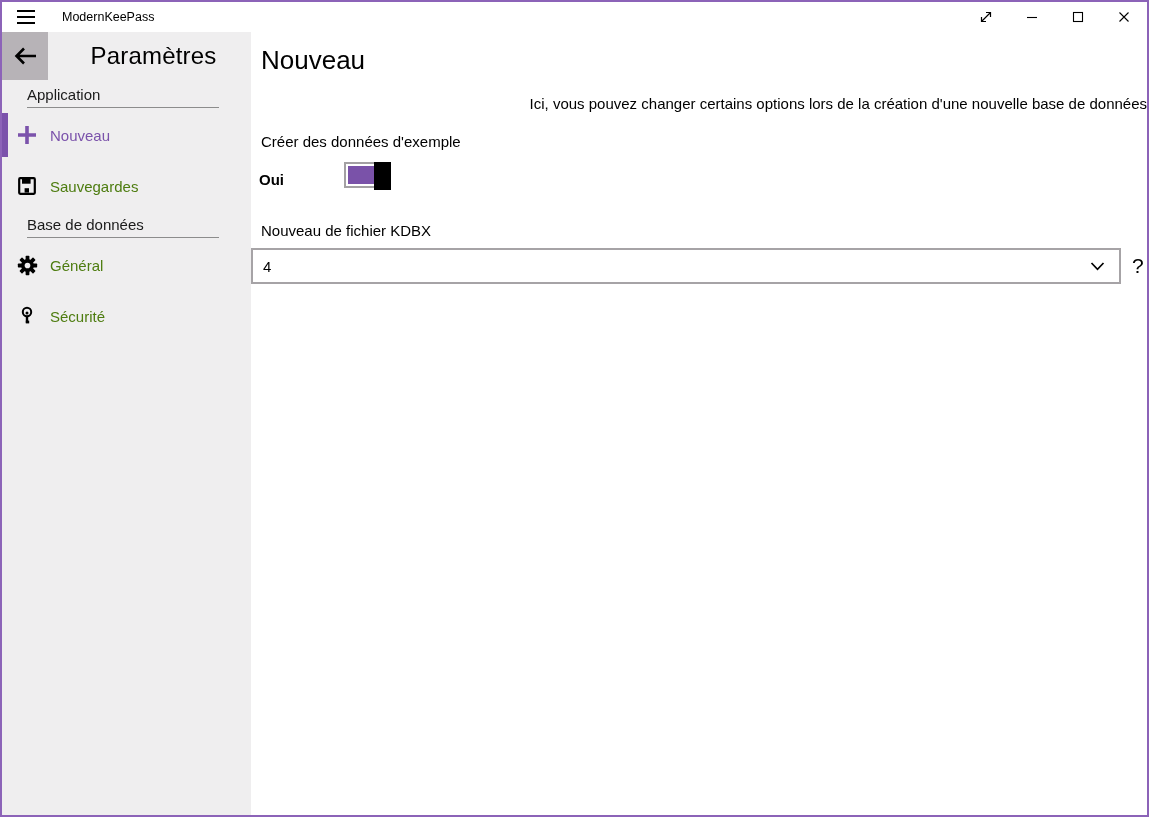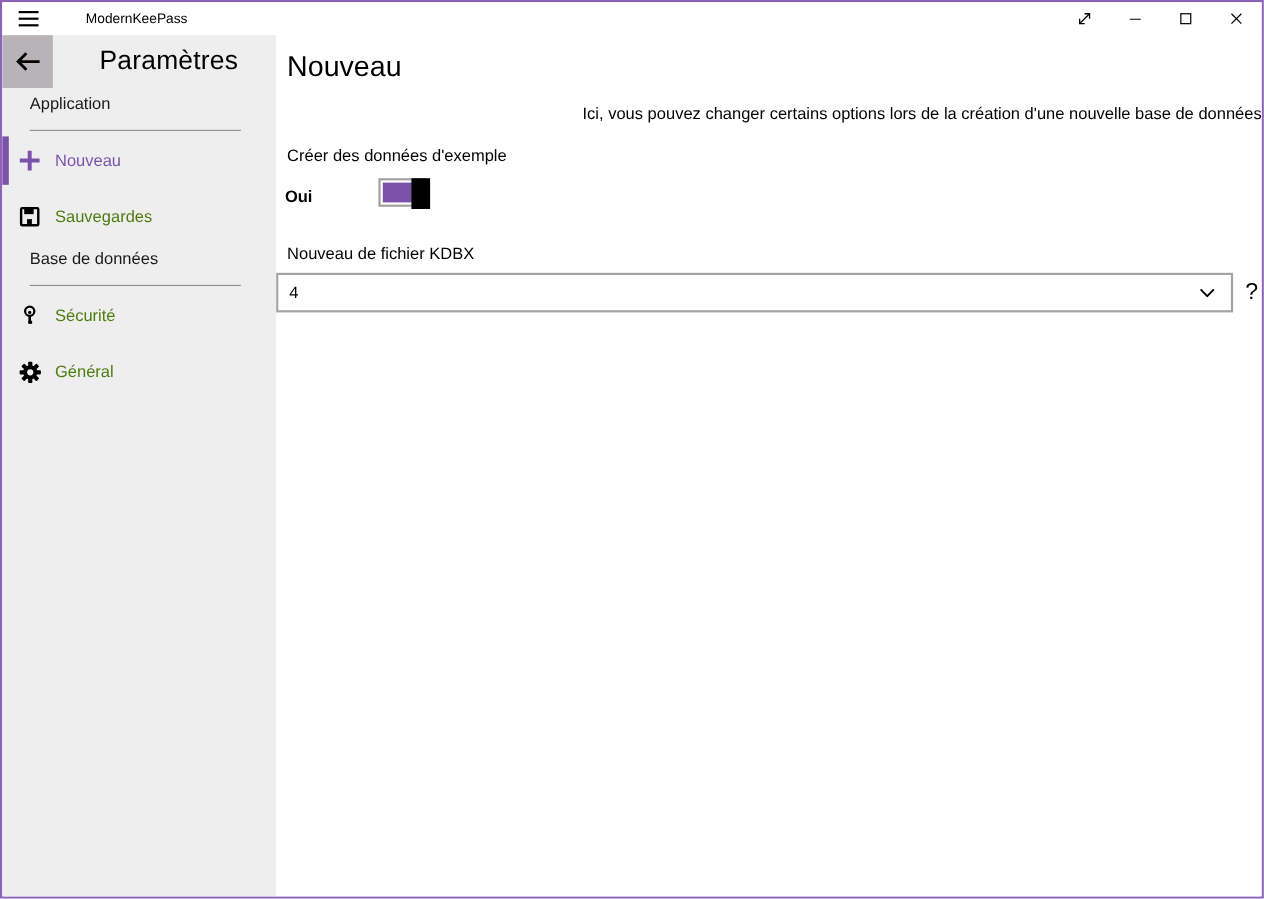--- a/index.html
+++ b/index.html
@@ -16,21 +16,21 @@
   
   .titlebar {
     height:30px; background:#fff; display:flex; align-items:center; flex:0 0 30px;
   }
   .hamburger-btn {
     width:48px; height:30px; display:flex; align-items:center; justify-content:center;
     background:transparent; border:none; cursor:pointer;
   }
   .hamburger-glyph { display:flex; flex-direction:column; gap:4px; }
   .hamburger-glyph span { display:block; width:18px; height:2px; background:#000; }
-  .titlebar-title { font-size:12.5px; margin-left:28px; flex:1; }
+  .titlebar-title { font-size:12.5px; margin-left:12px; flex:1; }
   .win-btn {
     width:46px; height:30px; display:flex; align-items:center; justify-content:center;
     background:transparent; border:none; cursor:pointer;
   }
   
   .app { flex:1; display:flex; min-height:0; }
   
   .sidebar {
     width:249px; flex:0 0 249px; background:#efeeef; position:relative;
   }
@@ -39,21 +39,21 @@
     background:#b7b3b7; border:none; display:flex; align-items:center; justify-content:center;
     cursor:pointer;
   }
   .sidebar-title {
     position:absolute; top:0; left:54px; right:0; height:48px;
     display:flex; align-items:center; justify-content:center;
     font-size:24px; font-weight:400; letter-spacing:0.2px;
   }
   .sidebar-content { padding-top:48px; }
   .section-header {
-    margin:6px 32px 0 25px; padding-bottom:15px;
+    margin:6px 32px 0 25px; padding-bottom:4px;
     border-bottom:1px solid #8c8c8c; font-size:15px; color:#1a1a1a;
   }
   .nav-item {
     position:relative; height:48px; margin-top:3px;
     display:flex; align-items:center; padding-left:14px; cursor:pointer;
   }
   .nav-item .icon-box { width:22px; height:22px; display:flex; align-items:center; justify-content:center; }
   .nav-item .nav-label { margin-left:12px; font-size:15px; color:#4d7c0f; }
   .nav-item.selected .nav-label { color:#7b52ab; }
   .nav-item.selected::before {
@@ -153,32 +153,20 @@
             <svg width="20" height="20" viewBox="0 0 20 20">
               <rect x="2.2" y="2.2" width="15.6" height="15.6" rx="1" stroke="#000" stroke-width="2.2" fill="none"></rect>
               <rect x="5" y="2.5" width="8.6" height="5.2" fill="#000"></rect>
               <rect x="7.6" y="12.2" width="4.4" height="4.4" fill="#000"></rect>
             </svg>
           </span>
           <span class="nav-label">Sauvegardes</span>
         </div>
 
         <div class="section-header">Base de données</div>
-
-        <div class="nav-item">
-          <span class="icon-box">
-            <svg width="20" height="20" viewBox="0 0 20 20">
-              <circle cx="10" cy="6" r="4.2" stroke="#000" stroke-width="2" fill="none"></circle>
-              <circle cx="10" cy="7" r="1.5" fill="#000"></circle>
-              <path d="M10,10.5 V16.8" stroke="#000" stroke-width="2.4" fill="none"></path>
-              <rect x="8.8" y="14.6" width="3.4" height="2.8" fill="#000"></rect>
-            </svg>
-          </span>
-          <span class="nav-label">Sécurité</span>
-        </div>
 
         <div class="nav-item">
           <span class="icon-box">
             <svg width="21" height="21" viewBox="0 0 20 20">
               <g fill="#000">
                 <rect x="8.2" y="0.8" width="3.6" height="5" rx="0.7"></rect>
                 <rect x="8.2" y="0.8" width="3.6" height="5" rx="0.7" transform="rotate(45 10 10)"></rect>
                 <rect x="8.2" y="0.8" width="3.6" height="5" rx="0.7" transform="rotate(90 10 10)"></rect>
                 <rect x="8.2" y="0.8" width="3.6" height="5" rx="0.7" transform="rotate(135 10 10)"></rect>
                 <rect x="8.2" y="0.8" width="3.6" height="5" rx="0.7" transform="rotate(180 10 10)"></rect>
@@ -186,20 +174,32 @@
                 <rect x="8.2" y="0.8" width="3.6" height="5" rx="0.7" transform="rotate(270 10 10)"></rect>
                 <rect x="8.2" y="0.8" width="3.6" height="5" rx="0.7" transform="rotate(315 10 10)"></rect>
                 <circle cx="10" cy="10" r="6.1"></circle>
                 <circle cx="10" cy="10" r="2.7" fill="#efeeef"></circle>
               </g>
             </svg>
           </span>
           <span class="nav-label">Général</span>
         </div>
 
+        <div class="nav-item">
+          <span class="icon-box">
+            <svg width="20" height="20" viewBox="0 0 20 20">
+              <circle cx="10" cy="6" r="4.2" stroke="#000" stroke-width="2" fill="none"></circle>
+              <circle cx="10" cy="7" r="1.5" fill="#000"></circle>
+              <path d="M10,10.5 V16.8" stroke="#000" stroke-width="2.4" fill="none"></path>
+              <rect x="8.8" y="14.6" width="3.4" height="2.8" fill="#000"></rect>
+            </svg>
+          </span>
+          <span class="nav-label">Sécurité</span>
+        </div>
+
       </div>
     </nav>
 
     <main class="main">
       <h1 class="page-title">Nouveau</h1>
       <p class="page-desc">Ici, vous pouvez changer certains options lors de la création d'une nouvelle base de données</p>
 
       <div class="field-label">Créer des données d'exemple</div>
       <div class="toggle-row">
         <span class="toggle-state">Oui</span>

